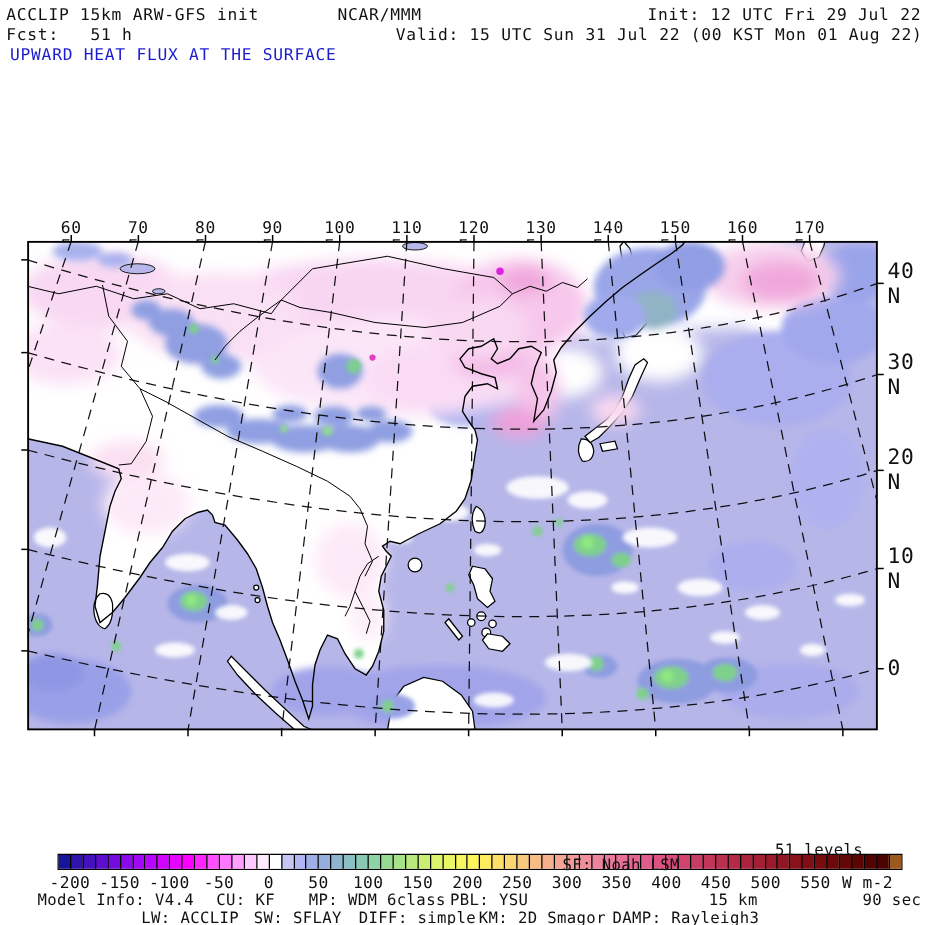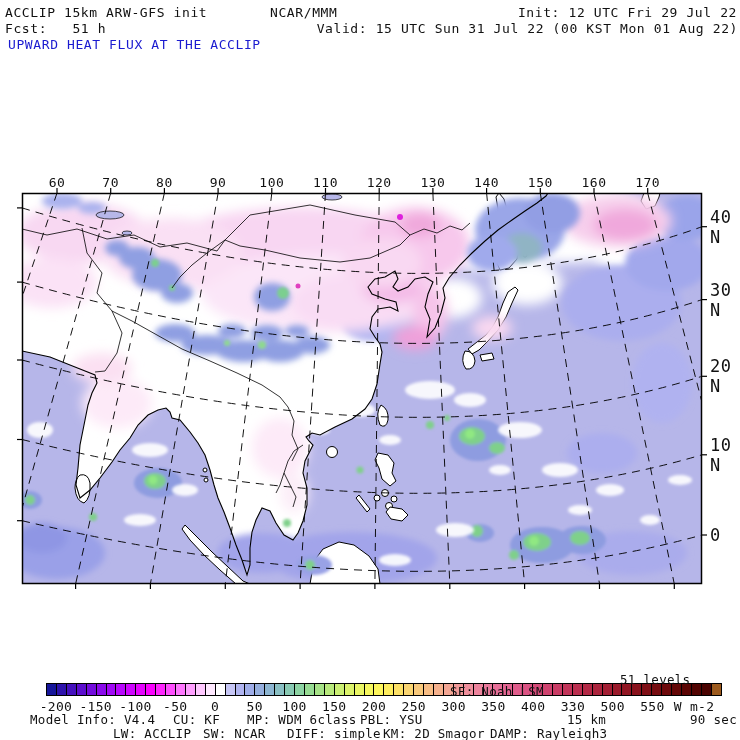--- a/index.html
+++ b/index.html
@@ -20,21 +20,21 @@
 </head>
 <body>
 
 <div class="page">
 
   <div class="hline" style="left:5px;top:5px;">ACCLIP 15km ARW-GFS init</div>
   <div class="hline" style="left:270px;top:5px;">NCAR/MMM</div>
   <div class="hline" style="right:3px;top:5px;">Init: 12 UTC Fri 29 Jul 22</div>
   <div class="hline" style="left:5px;top:21px;">Fcst:   51 h</div>
   <div class="hline" style="right:2px;top:21px;">Valid: 15 UTC Sun 31 Jul 22 (00 KST Mon 01 Aug 22)</div>
-  <div class="hline title-blue" style="left:8px;top:37px;">UPWARD HEAT FLUX AT THE ACCLIP</div>
+  <div class="hline title-blue" style="left:8px;top:37px;">UPWARD HEAT FLUX AT THE SURFACE</div>
 
   <div id="lon-axis" style="position:absolute;left:0;top:175px;">
       <span class="axis-label" style="left: 57px;">60 E</span>
       <span class="axis-label" style="left: 110.7px;">70 E</span>
       <span class="axis-label" style="left: 164.4px;">80 E</span>
       <span class="axis-label" style="left: 218.1px;">90 E</span>
       <span class="axis-label" style="left: 271.8px;">100 E</span>
       <span class="axis-label" style="left: 325.5px;">110 E</span>
       <span class="axis-label" style="left: 379.2px;">120 E</span>
       <span class="axis-label" style="left: 432.9px;">130 E</span>
@@ -379,37 +379,37 @@
       <span class="cb-tick" style="left: 175.235px;">-50</span>
       <span class="cb-tick" style="left: 215px;">0</span>
       <span class="cb-tick" style="left: 254.765px;">50</span>
       <span class="cb-tick" style="left: 294.529px;">100</span>
       <span class="cb-tick" style="left: 334.294px;">150</span>
       <span class="cb-tick" style="left: 374.059px;">200</span>
       <span class="cb-tick" style="left: 413.824px;">250</span>
       <span class="cb-tick" style="left: 453.588px;">300</span>
       <span class="cb-tick" style="left: 493.353px;">350</span>
       <span class="cb-tick" style="left: 533.118px;">400</span>
-      <span class="cb-tick" style="left: 572.882px;">330</span>
+      <span class="cb-tick" style="left: 572.882px;">450</span>
       <span class="cb-tick" style="left: 612.647px;">500</span>
       <span class="cb-tick" style="left: 652.412px;">550</span>
       <span class="cb-tick" style="left: 694px;">W m-2</span>
     </div>
 
   <div id="footer1">
       <span class="ft-item" style="left: 30px; top: 712px;">Model Info: V4.4</span>
       <span class="ft-item" style="left: 173px; top: 712px;">CU: KF</span>
       <span class="ft-item" style="left: 247px; top: 712px;">MP: WDM 6class</span>
       <span class="ft-item" style="left: 360px; top: 712px;">PBL: YSU</span>
       <span class="ft-item" style="left: 450px; top: 684px;">SF: Noah LSM</span>
       <span class="ft-item" style="left: 567px; top: 712px;">15 km</span>
       <span class="ft-item" style="left: 620px; top: 672px;">51 levels</span>
       <span class="ft-item" style="left: 690px; top: 712px;">90 sec</span>
     </div>
   <div id="footer2">
       <span class="ft-item" style="left: 113px; top: 726px;">LW: ACCLIP</span>
-      <span class="ft-item" style="left: 203px; top: 726px;">SW: NCAR</span>
+      <span class="ft-item" style="left: 203px; top: 726px;">SW: SFLAY</span>
       <span class="ft-item" style="left: 287px; top: 726px;">DIFF: simple</span>
       <span class="ft-item" style="left: 383px; top: 726px;">KM: 2D Smagor</span>
       <span class="ft-item" style="left: 490px; top: 726px;">DAMP: Rayleigh3</span>
       <span class="ft-item" style="left: 613px; top: 749px; margin-top: 24px;">SFLAY: MM5</span>
     </div>
 </div>
 
 </body></html>

